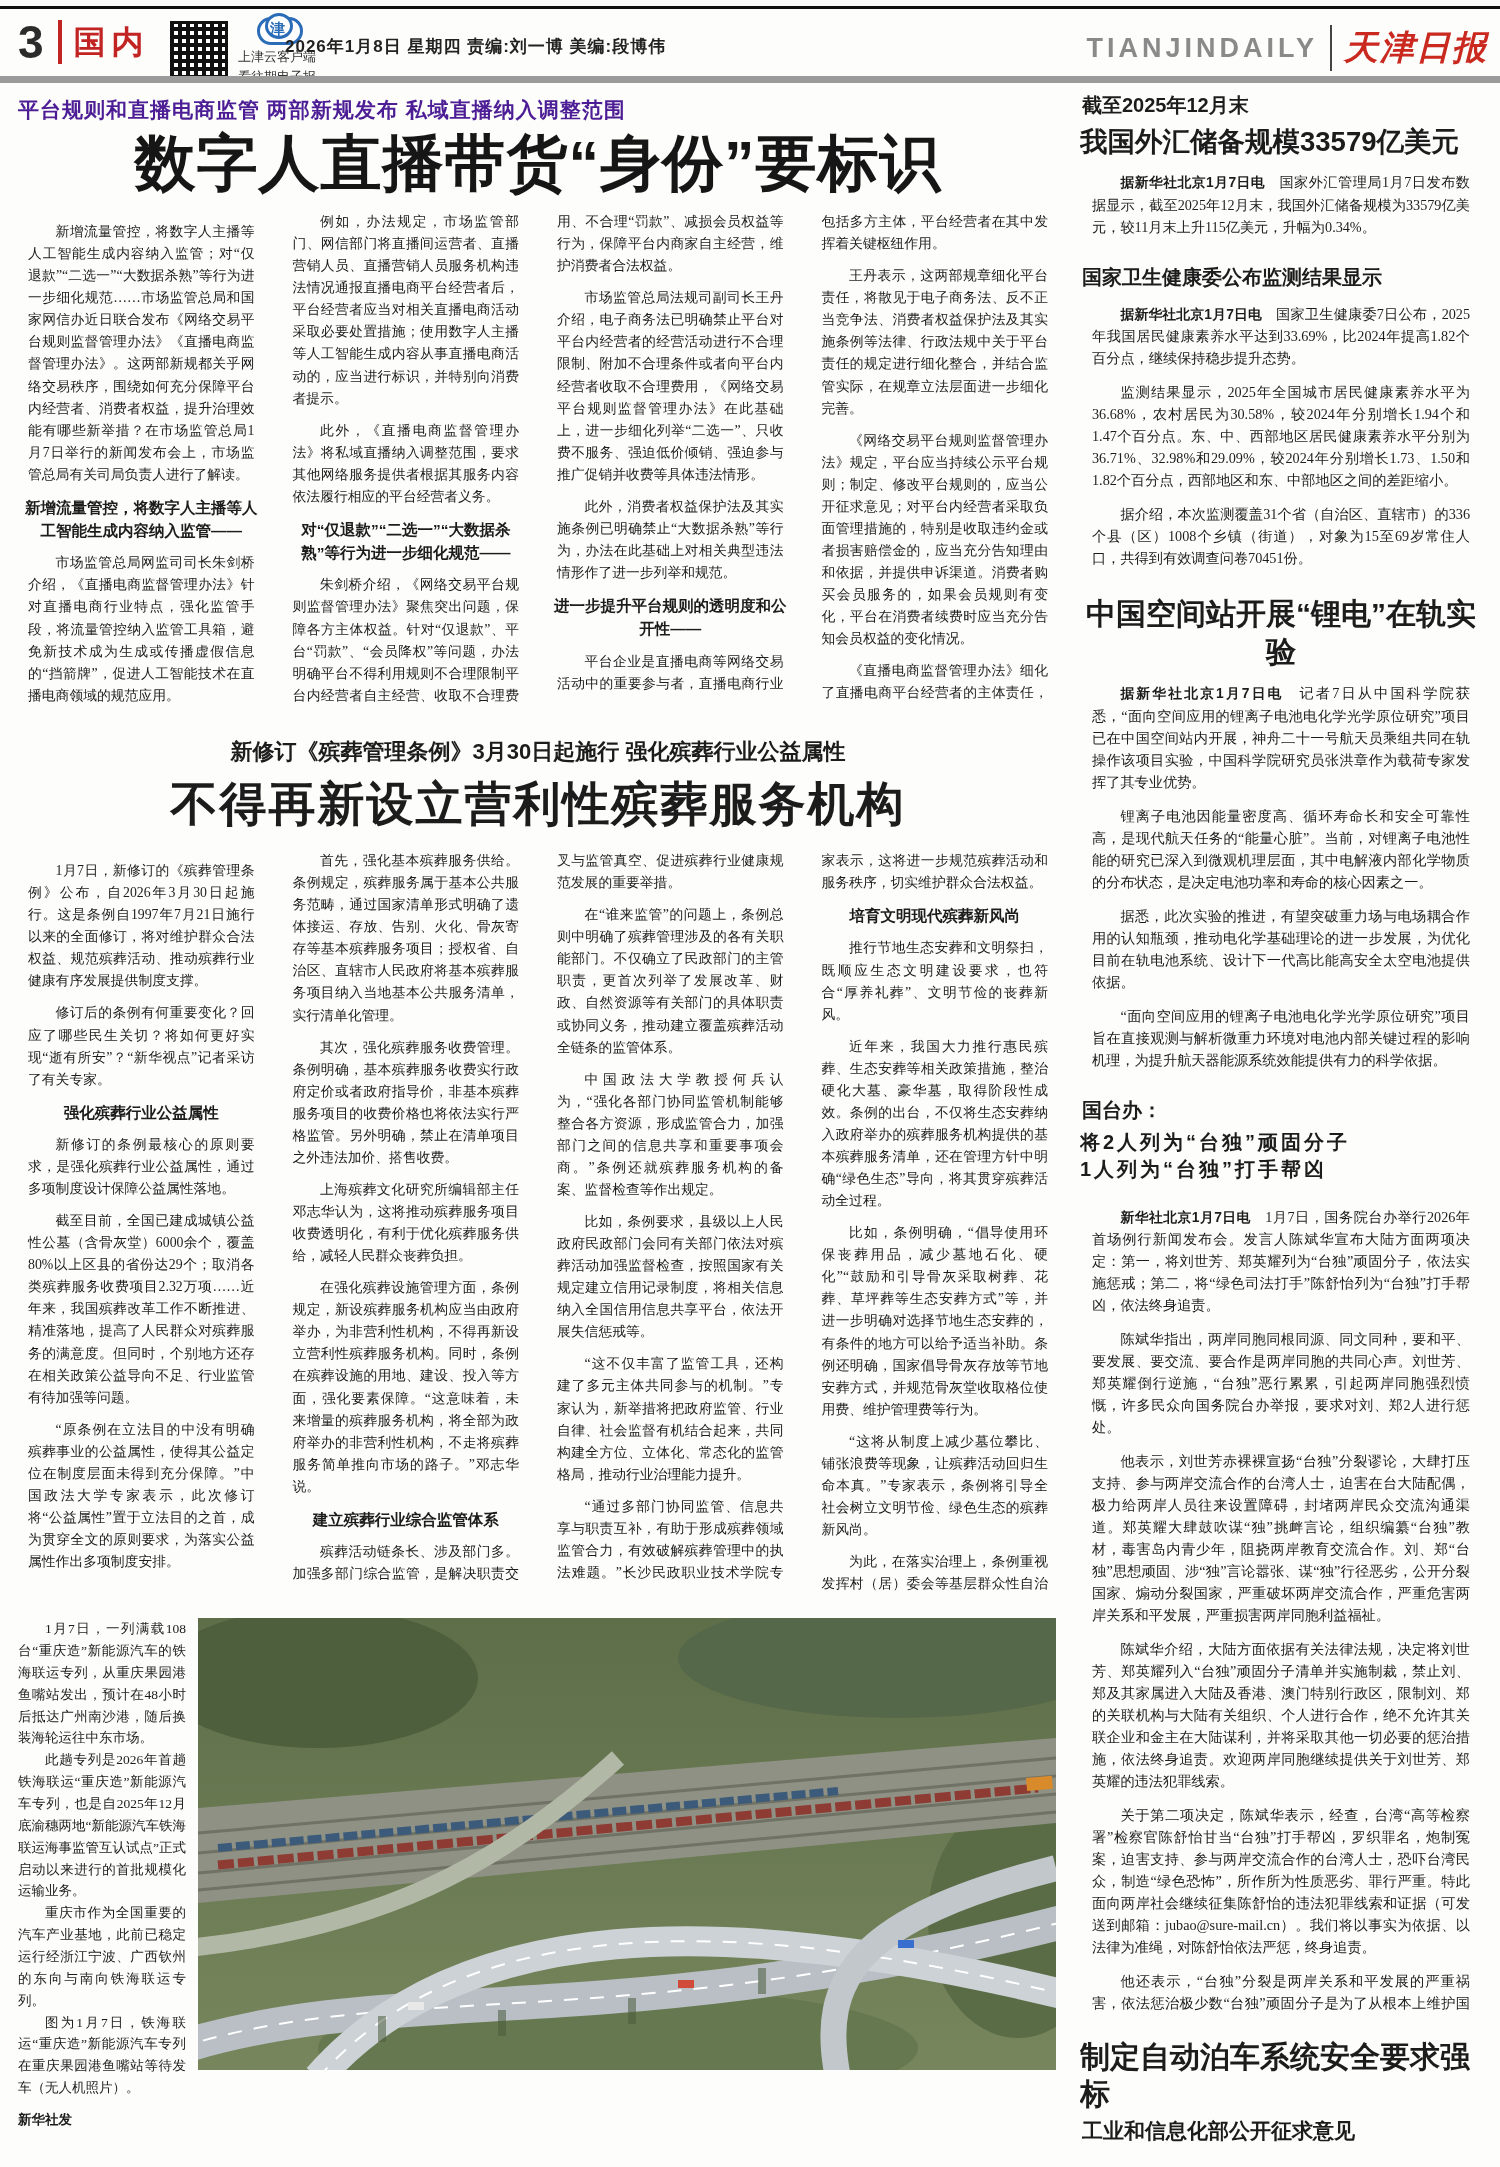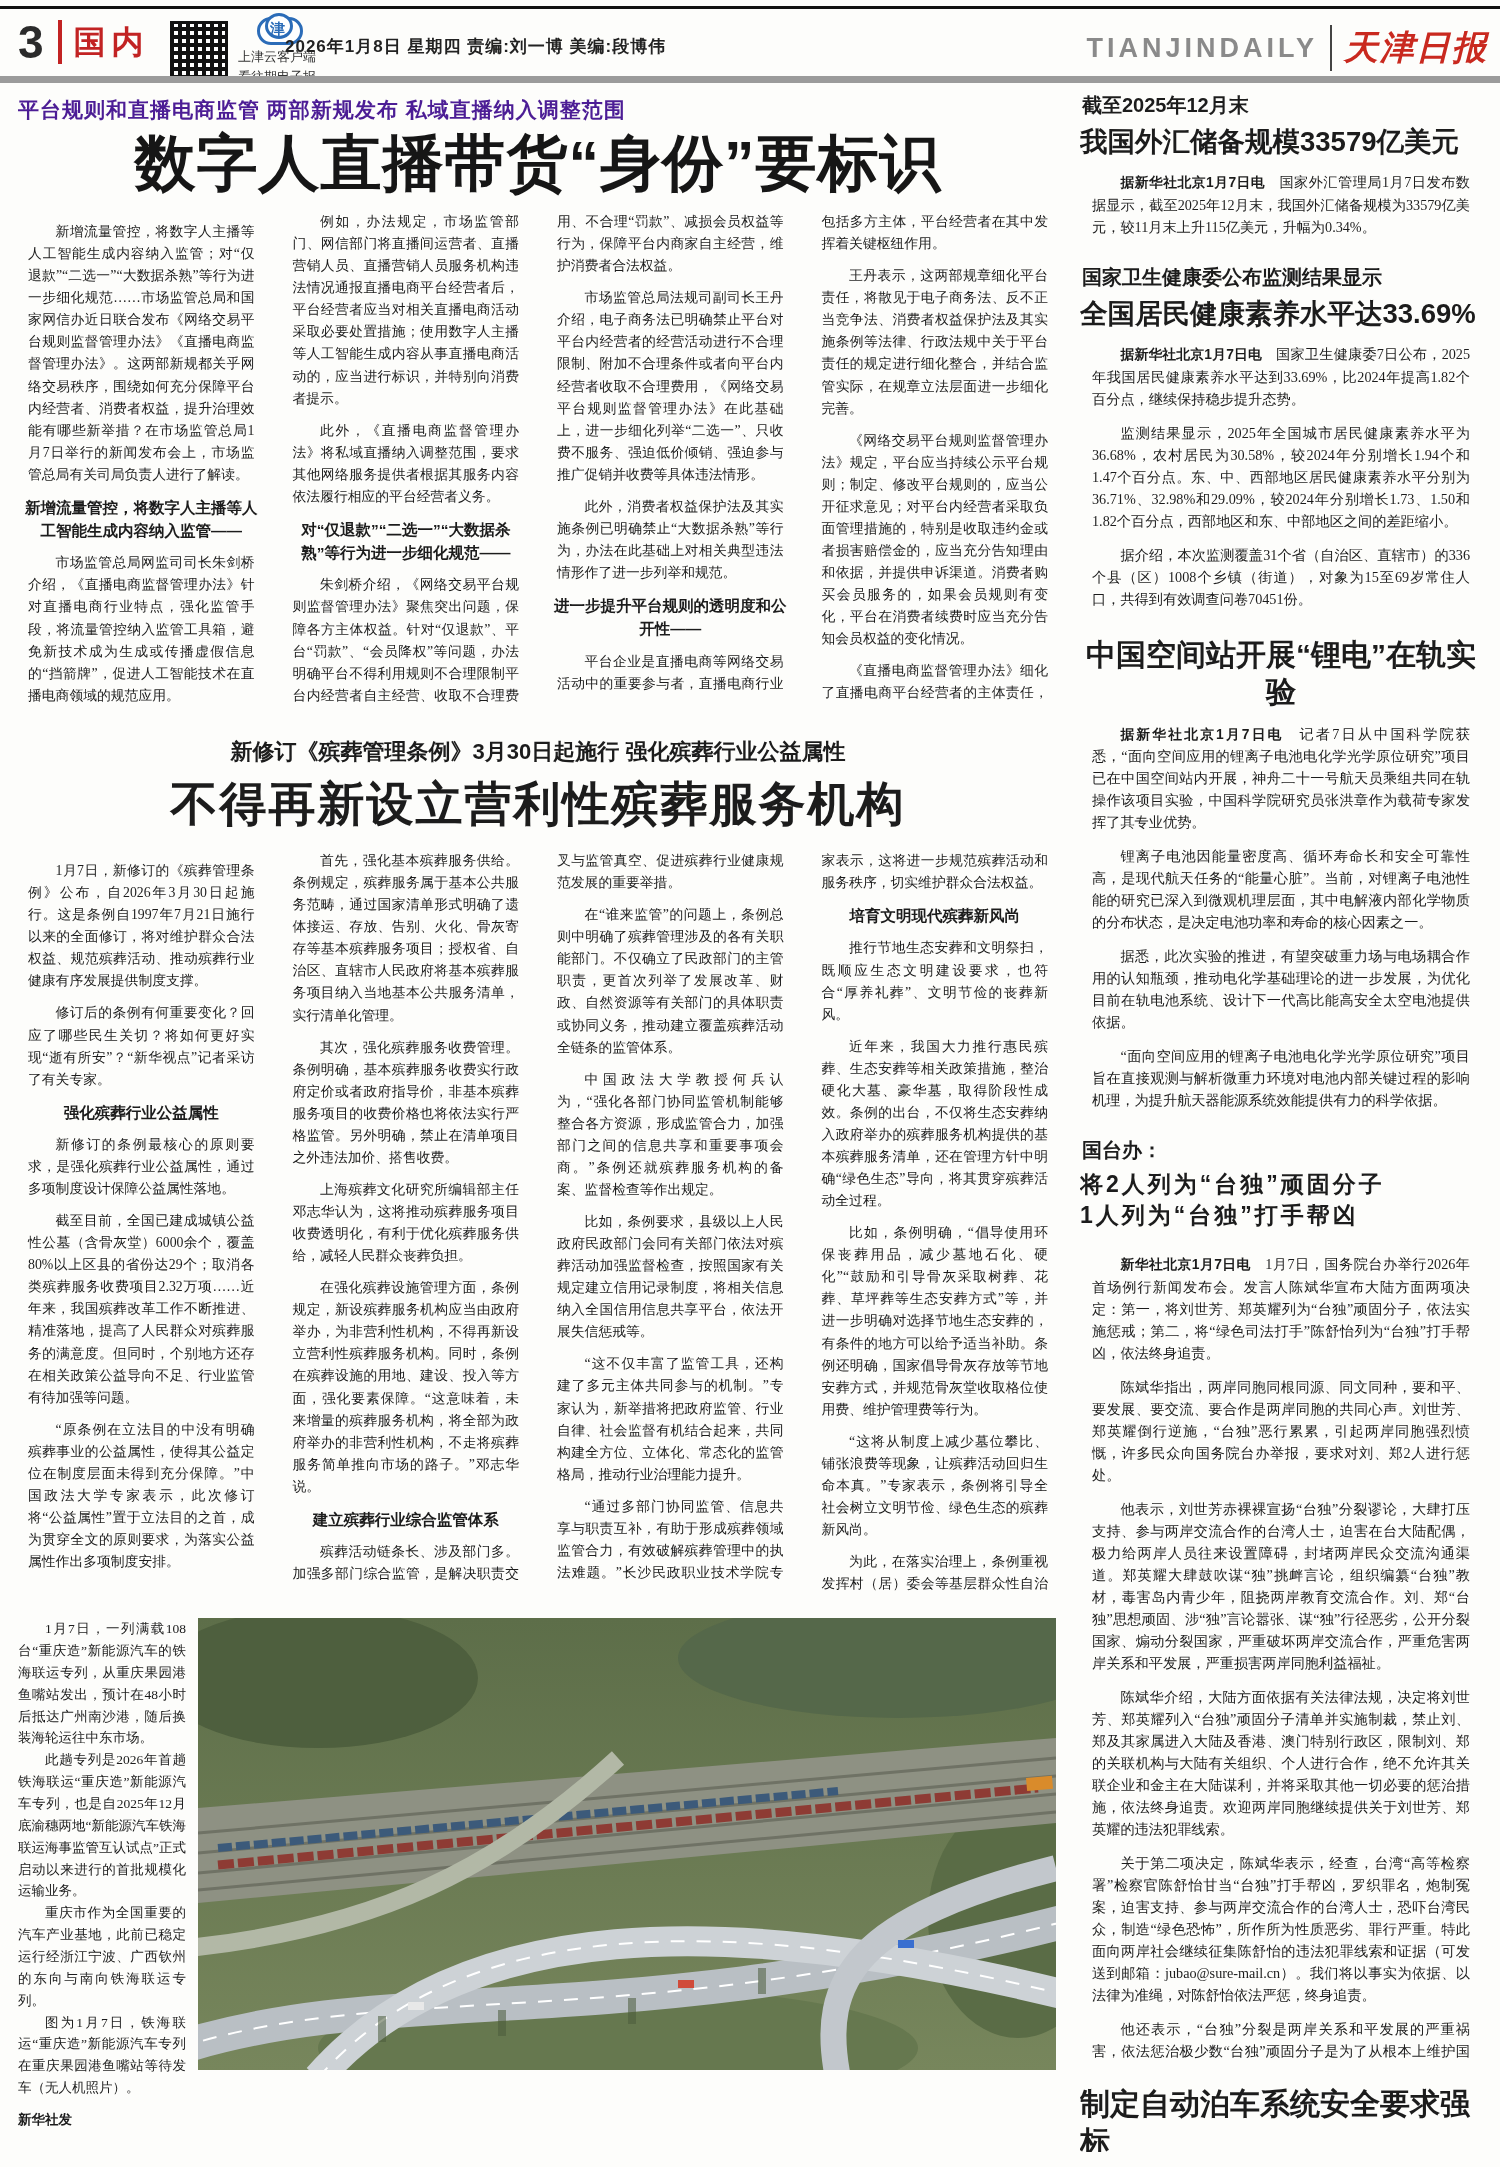--- a/index.html
+++ b/index.html
@@ -49,21 +49,21 @@
   .photo-row{display:flex;gap:12px;margin-top:16px;}
   .caption{width:168px;font-size:13.5px;line-height:1.62;text-align:justify;}
   .caption p{margin:0;text-indent:2em;}
   .caption .credit{font-weight:bold;text-indent:0;margin-top:10px;font-family:"Liberation Sans",sans-serif;}
   .photo{width:858px;height:452px;background:#6c7a55;flex:none;}
   
   .rail article{margin-bottom:26px;}
   .rkicker{font-family:"Liberation Sans",sans-serif;font-weight:bold;font-size:20px;margin:0 0 6px 2px;}
   .rhead{font-family:"Liberation Sans",sans-serif;font-weight:bold;font-size:27.5px;letter-spacing:0px;margin:0 0 12px 0;line-height:1.25;}
   .rhead.center{text-align:center;font-size:30px;}
-  .rhead.sp{letter-spacing:3px;font-size:23px;}
+  .rhead.sp{letter-spacing:3px;font-size:20px;}
   .rsub{font-family:"Liberation Sans",sans-serif;font-weight:bold;font-size:21px;margin:2px 0 12px 2px;}
   .rbody{font-size:14.2px;line-height:1.55;text-align:justify;}
   .rbody p{margin:12px;text-indent:2em;}
   .rbody b{font-family:"Liberation Sans",sans-serif;font-size:13.8px;}
   .clip{max-height:818px;overflow:hidden;}
 </style>
 </head>
 <body>
 
 <div class="page">
@@ -214,21 +214,20 @@
       <article>
         <div class="rkicker">截至2025年12月末</div>
         <h2 class="rhead">我国外汇储备规模33579亿美元</h2>
         <div class="rbody">
             <p class="bp"><b>据新华社北京1月7日电　</b>国家外汇管理局1月7日发布数据显示，截至2025年12月末，我国外汇储备规模为33579亿美元，较11月末上升115亿美元，升幅为0.34%。</p>
           </div>
       </article>
 
       <article>
         <div class="rkicker">国家卫生健康委公布监测结果显示</div>
-        <h2 class="rhead">全国居民健康素养水平达33.69%</h2>
         <div class="rbody">
             <p class="bp"><b>据新华社北京1月7日电　</b>国家卫生健康委7日公布，2025年我国居民健康素养水平达到33.69%，比2024年提高1.82个百分点，继续保持稳步提升态势。</p>
             <p class="bp">监测结果显示，2025年全国城市居民健康素养水平为36.68%，农村居民为30.58%，较2024年分别增长1.94个和1.47个百分点。东、中、西部地区居民健康素养水平分别为36.71%、32.98%和29.09%，较2024年分别增长1.73、1.50和1.82个百分点，西部地区和东、中部地区之间的差距缩小。</p>
             <p class="bp">据介绍，本次监测覆盖31个省（自治区、直辖市）的336个县（区）1008个乡镇（街道），对象为15至69岁常住人口，共得到有效调查问卷70451份。</p>
           </div>
       </article>
 
       <article>
         <h2 class="rhead center">中国空间站开展“锂电”在轨实验</h2>
         <div class="rbody">

